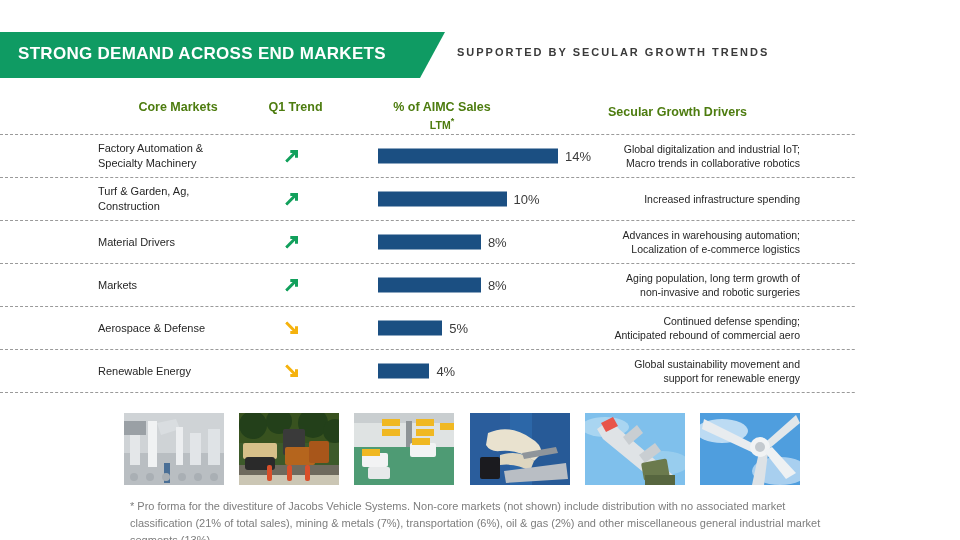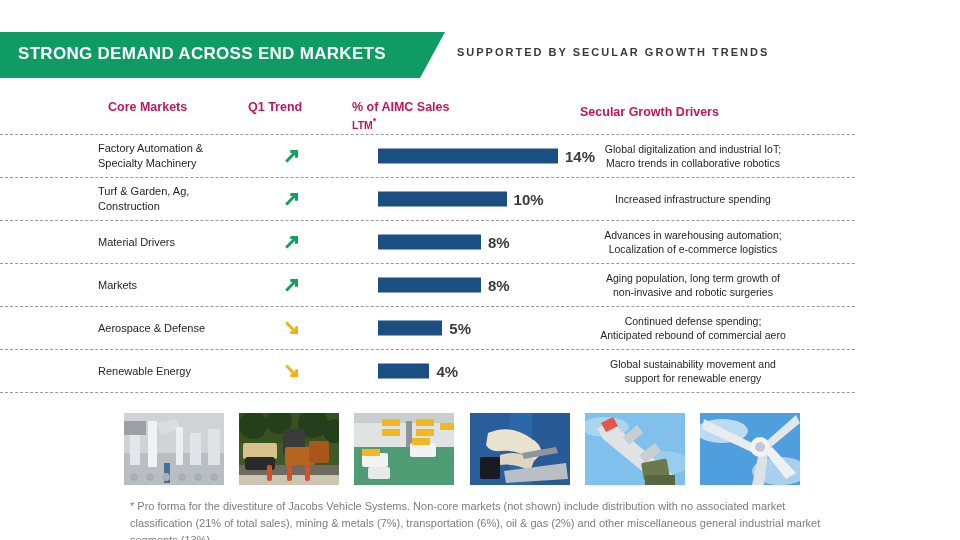--- a/index.html
+++ b/index.html
@@ -51,23 +51,24 @@
     color: #3A3A3A;
     font-size: 11px;
     font-weight: bold;
     letter-spacing: 2.0px;
     white-space: nowrap;
   }
 
   
   .col-head {
     position: absolute;
-    color: #be185d;
+    color: #4d7c0f;
     font-size: 12.5px;
     font-weight: bold;
+    text-align: center;
     line-height: 1.25;
   }
   #head-core      { left: 108px; top: 100px; width: 140px; }
   #head-trend     { left: 248px; top: 100px; width: 95px;  }
   #head-sales     { left: 352px; top: 100px; width: 180px; }
   #head-drivers   { left: 580px; top: 105px; width: 195px; }
   #head-sales .ltm { display: block; font-size: 10.5px; }
   #head-sales .ltm sup { font-size: 9px; }
 
   
@@ -114,32 +115,32 @@
     display: flex;
     align-items: center;
     white-space: nowrap;
   }
   .bar {
     height: 15px;
     background: #1B4F82;
   }
   .bar-value {
     margin-left: 7px;
-    font-size: 15px;
-    font-weight: bold;
+    font-size: 13px;
+    font-weight: normal;
     color: #3b3b3b;
   }
 
   .cell-driver {
     position: absolute;
     left: 586px;
     top: 50%;
     transform: translateY(-50%);
     width: 214px;
-    text-align: center;
+    text-align: right;
     font-size: 10.5px;
     color: #262626;
     line-height: 1.34;
   }
 
   
   #photo-strip {
     position: absolute;
     left: 124px;
     top: 413px;

